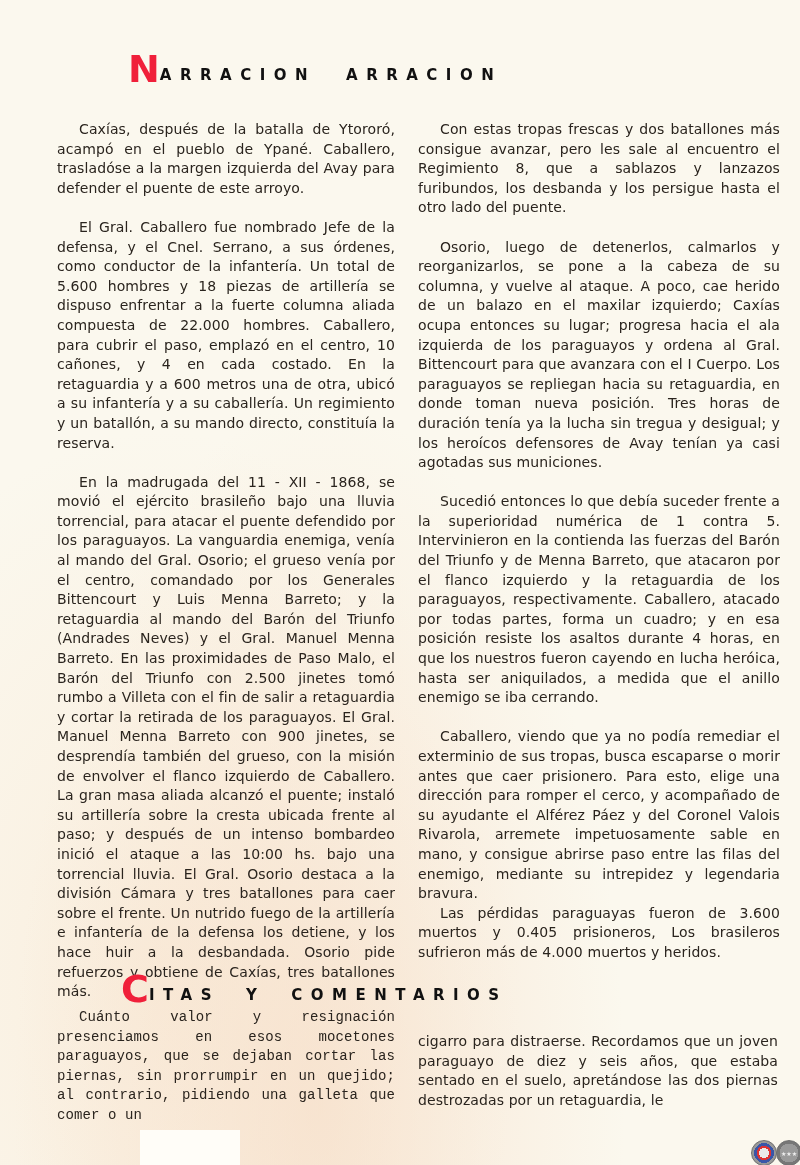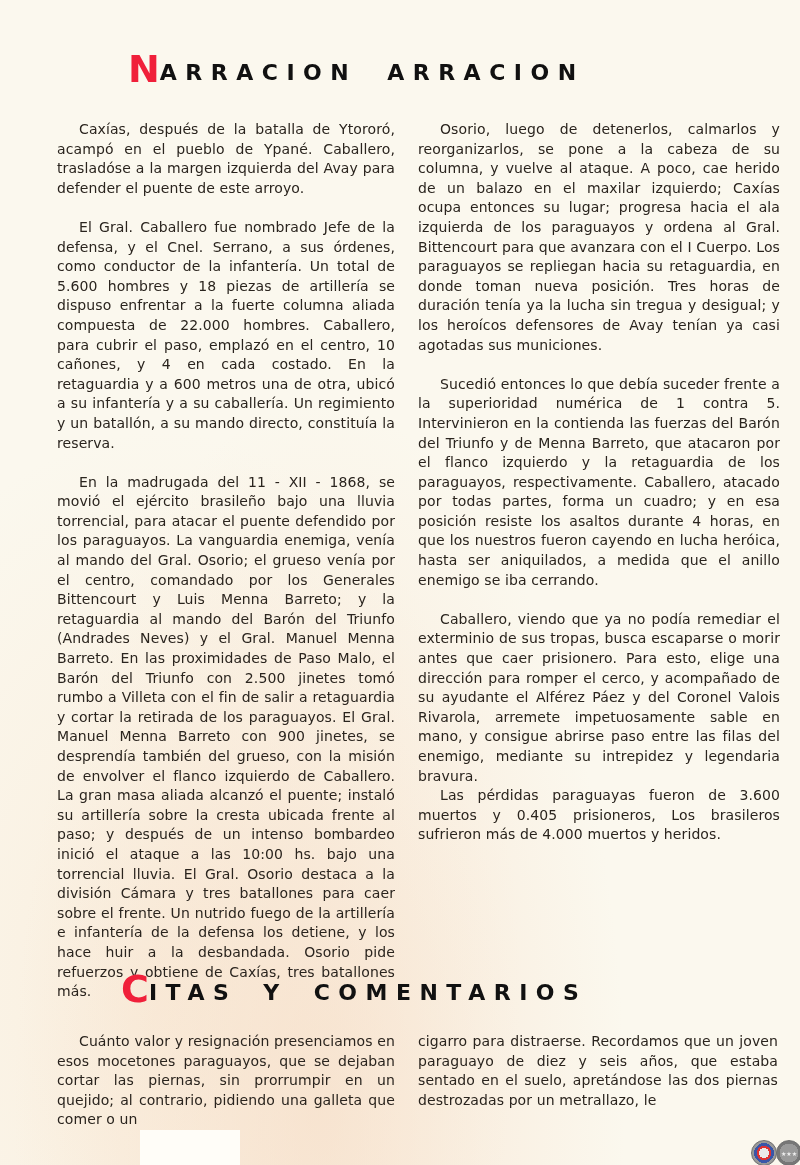--- a/index.html
+++ b/index.html
@@ -25,42 +25,42 @@
       white-space: nowrap;
       line-height: 1;
     }
     .heading .cap {
       color: #f0203a;
       font-size: 38px;
       font-weight: 900;
       vertical-align: -2px;
     }
     .heading .rest {
-      font-size: 22px;
+      font-size: 15px;
       letter-spacing: 8.5px;
       font-weight: 900;
     }
     .heading .gap { display: inline-block; }
     #h1 { left: 128px; top: 50px; }
     #h1 .gap { width: 30px; }
     #h2 { left: 121px; top: 970px; }
     #h2 .gap { width: 26px; }
 
     .col {
       position: absolute;
       font-size: 14px;
       line-height: 19.6px;
       text-align: justify;
       letter-spacing: 0.1px;
     }
     .col p { margin: 0 0 19.6px 0; text-indent: 22px; }
     .col p.tight { margin-bottom: 0; }
     #left1 { left: 57px; top: 120px; width: 338px; }
     #right1 { left: 418px; top: 120px; width: 362px; }
-    #left2 { left: 57px; top: 1032px; width: 338px; }
+    #left2 { left: 57px; top: 1008px; width: 338px; font-family: Liberation Mono, monospace; }
     #right2 { left: 418px; top: 1032px; width: 360px; }
     #right2 p { text-indent: 0; }
 
     .seal {
       position: absolute; top: 1140px; width: 24px; height: 24px; border-radius: 50%;
       background: #8f8f8f; border: 1px solid #6f6f6f;
       display: flex; align-items: center; justify-content: center;
       font-size: 6px; color: #eee;
     }
     #seal1 { left: 751px;
@@ -78,35 +78,36 @@
     <span class="cap">N</span><span class="rest">ARRACION</span><span class="gap"></span><span class="rest">ARRACION</span>
   </h1>
 
   <div id="left1" class="col">
     <p>Caxías, después de la batalla de Ytororó, acampó en el pueblo de Ypané. Caballero, trasladóse a la margen izquierda del Avay para defender el puente de este arroyo.</p>
     <p>El Gral. Caballero fue nombrado Jefe de la defensa, y el Cnel. Serrano, a sus órdenes, como conductor de la infantería. Un total de 5.600 hombres y 18 piezas de artillería se dispuso enfrentar a la fuerte columna aliada compuesta de 22.000 hombres. Caballero, para cubrir el paso, emplazó en el centro, 10 cañones, y 4 en cada costado. En la retaguardia y a 600 metros una de otra, ubicó a su infantería y a su caballería. Un regimiento y un batallón, a su mando directo, constituía la reserva.</p>
     <p class="tight">En la madrugada del 11 - XII - 1868, se movió el ejército brasileño bajo una lluvia torrencial, para atacar el puente defendido por los paraguayos. La vanguardia enemiga, venía al mando del Gral. Osorio; el grueso venía por el centro, comandado por los Generales Bittencourt y Luis Menna Barreto; y la retaguardia al mando del Barón del Triunfo (Andrades Neves) y el Gral. Manuel Menna Barreto. En las proximidades de Paso Malo, el Barón del Triunfo con 2.500 jinetes tomó rumbo a Villeta con el fin de salir a retaguardia y cortar la retirada de los paraguayos. El Gral. Manuel Menna Barreto con 900 jinetes, se desprendía también del grueso, con la misión de envolver el flanco izquierdo de Caballero. La gran masa aliada alcanzó el puente; instaló su artillería sobre la cresta ubicada frente al paso; y después de un intenso bombardeo inició el ataque a las 10:00 hs. bajo una torrencial lluvia. El Gral. Osorio destaca a la división Cámara y tres batallones para caer sobre el frente. Un nutrido fuego de la artillería e infantería de la defensa los detiene, y los hace huir a la desbandada. Osorio pide refuerzos y obtiene de Caxías, tres batallones más.</p>
   </div>
 
   <div id="right1" class="col">
+    <p>Con estas tropas frescas y dos batallones más consigue avanzar, pero les sale al encuentro el Regimiento 8, que a sablazos y lanzazos furibundos, los desbanda y los persigue hasta el otro lado del puente.</p>
     <p>Osorio, luego de detenerlos, calmarlos y reorganizarlos, se pone a la cabeza de su columna, y vuelve al ataque. A poco, cae herido de un balazo en el maxilar izquierdo; Caxías ocupa entonces su lugar; progresa hacia el ala izquierda de los paraguayos y ordena al Gral. Bittencourt para que avanzara con el I Cuerpo. Los paraguayos se repliegan hacia su retaguardia, en donde toman nueva posición. Tres horas de duración tenía ya la lucha sin tregua y desigual; y los heroícos defensores de Avay tenían ya casi agotadas sus municiones.</p>
     <p>Sucedió entonces lo que debía suceder frente a la superioridad numérica de 1 contra 5. Intervinieron en la contienda las fuerzas del Barón del Triunfo y de Menna Barreto, que atacaron por el flanco izquierdo y la retaguardia de los paraguayos, respectivamente. Caballero, atacado por todas partes, forma un cuadro; y en esa posición resiste los asaltos durante 4 horas, en que los nuestros fueron cayendo en lucha heróica, hasta ser aniquilados, a medida que el anillo enemigo se iba cerrando.</p>
     <p class="tight">Caballero, viendo que ya no podía remediar el exterminio de sus tropas, busca escaparse o morir antes que caer prisionero. Para esto, elige una dirección para romper el cerco, y acompañado de su ayudante el Alférez Páez y del Coronel Valois Rivarola, arremete impetuosamente sable en mano, y consigue abrirse paso entre las filas del enemigo, mediante su intrepidez y legendaria bravura.</p>
     <p class="tight">Las pérdidas paraguayas fueron de 3.600 muertos y 0.405 prisioneros, Los brasileros sufrieron más de 4.000 muertos y heridos.</p>
   </div>
 
   <h2 id="h2" class="heading" style="margin:0">
     <span class="cap">C</span><span class="rest">ITAS</span><span class="gap"></span><span class="rest">Y</span><span class="gap"></span><span class="rest">COMENTARIOS</span>
   </h2>
 
   <div id="left2" class="col">
     <p class="tight">Cuánto valor y resignación presenciamos en esos mocetones paraguayos, que se dejaban cortar las piernas, sin prorrumpir en un quejido; al contrario, pidiendo una galleta que comer o un</p>
   </div>
 
   <div id="right2" class="col">
-    <p class="tight">cigarro para distraerse. Recordamos que un joven paraguayo de diez y seis años, que estaba sentado en el suelo, apretándose las dos piernas destrozadas por un metrallazo, le</p>
+    <p class="tight">cigarro para distraerse. Recordamos que un joven paraguayo de diez y seis años, que estaba sentado en el suelo, apretándose las dos piernas destrozadas por un retaguardia, le</p>
   </div>
 
   <div class="whitepatch"></div>
 
   <div id="seal1" class="seal"></div>
   <div id="seal2" class="seal">★★★</div>
 </div>
 
 </body></html>

